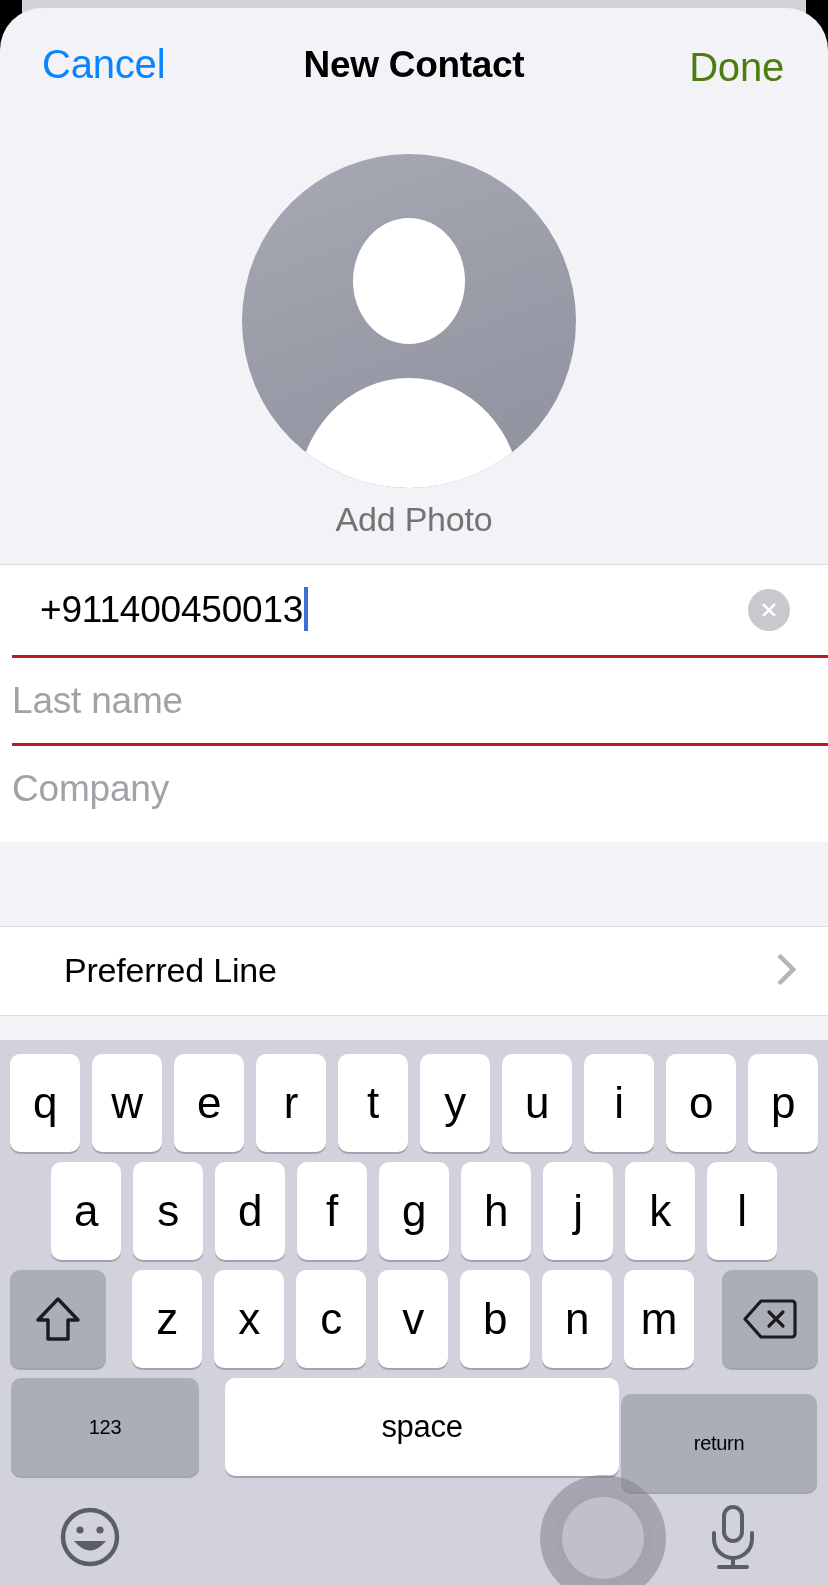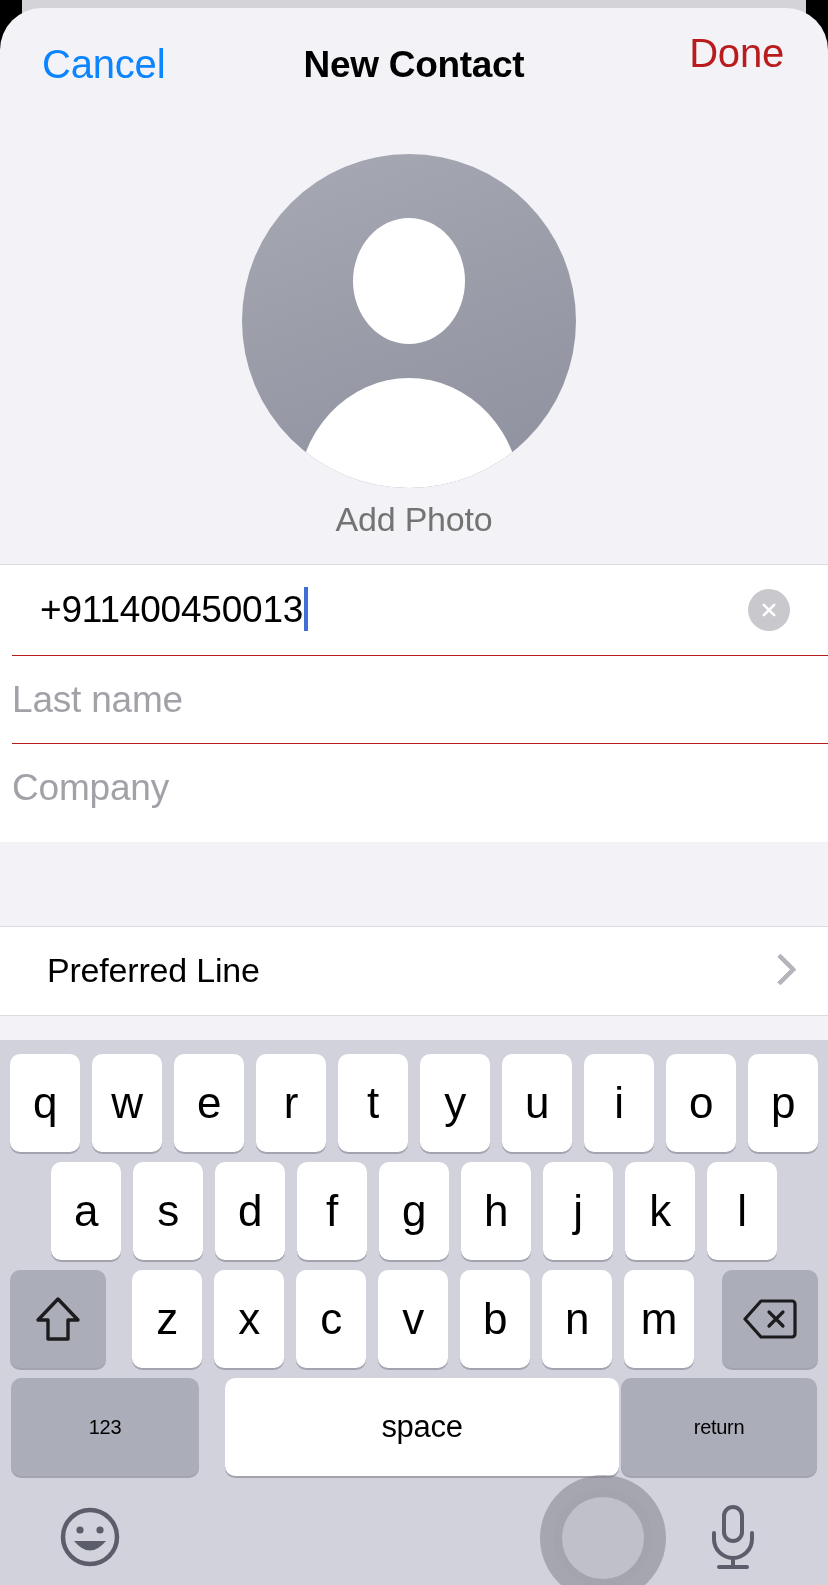--- a/index.html
+++ b/index.html
@@ -71,23 +71,23 @@
     text-align: center;
     font-size: 37px;
     font-weight: bold;
     color: #000000;
     line-height: 46px;
     letter-spacing: -0.3px;
   }
   .nav-done {
     position: absolute;
     right: 44px;
-    top: 21px;
+    top: 35px;
     font-size: 40px;
-    color: #b91c1c;
+    color: #4d7c0f;
     letter-spacing: -0.2px;
     line-height: 48px;
   }
 
   
   .avatar-block {
     position: absolute;
     left: 0;
     top: 104px;
     width: 828px;
@@ -159,21 +159,21 @@
   .field-row {
     position: relative;
     height: 88px;
     display: flex;
     align-items: center;
     margin-left: 40px;
     padding-right: 56px;
     box-sizing: border-box;
   }
   .field-row + .field-row {
-    border-top: 1px solid #b91c1c;
+    border-top: 3px solid #b91c1c;
     margin-left: 12px;
   }
   .field-row.first { height: 90px; }
   .field-text {
     font-size: 37px;
     color: #000000;
     letter-spacing: -0.2px;
     white-space: nowrap;
   }
   .field-placeholder {
@@ -219,21 +219,21 @@
   
   .group-preferred {
     top: 918px;
     height: 88px;
   }
   .pref-row {
     position: relative;
     height: 86px;
     display: flex;
     align-items: center;
-    margin-left: 47px;
+    margin-left: 64px;
     box-sizing: border-box;
   }
   .pref-label {
     font-size: 34px;
     color: #000000;
     letter-spacing: -0.2px;
     white-space: nowrap;
   }
   .pref-value {
     font-size: 34px;
@@ -454,21 +454,21 @@
               <path d="M27 14 L41 28 M41 14 L27 28" stroke="#1c1c1e" stroke-width="3.2" stroke-linecap="round"></path>
             </svg>
           </div>
         </div>
       <div class="krow krow-4">
 
         <div class="key dark wide-func" style="left:11px; width:188px;">123</div>
 
         <div class="key space" style="left:225px; width:394px;">space</div>
 
-        <div class="key dark wide-func" style="left:621px; width:196px;">return</div>
+        <div class="key dark wide-func" style="left:621px; width:196px;margin-top:16px;">return</div>
       </div>
 
     </div>
 
     <div class="bottom-bar">
       <div class="emoji-key">
         <svg width="66" height="66" viewBox="0 0 66 66">
           <circle cx="33" cy="33" r="27" fill="none" stroke="#5b5d6b" stroke-width="4.5"></circle>
           <circle cx="23" cy="26" r="3.6" fill="#5b5d6b"></circle>
           <circle cx="43" cy="26" r="3.6" fill="#5b5d6b"></circle>

